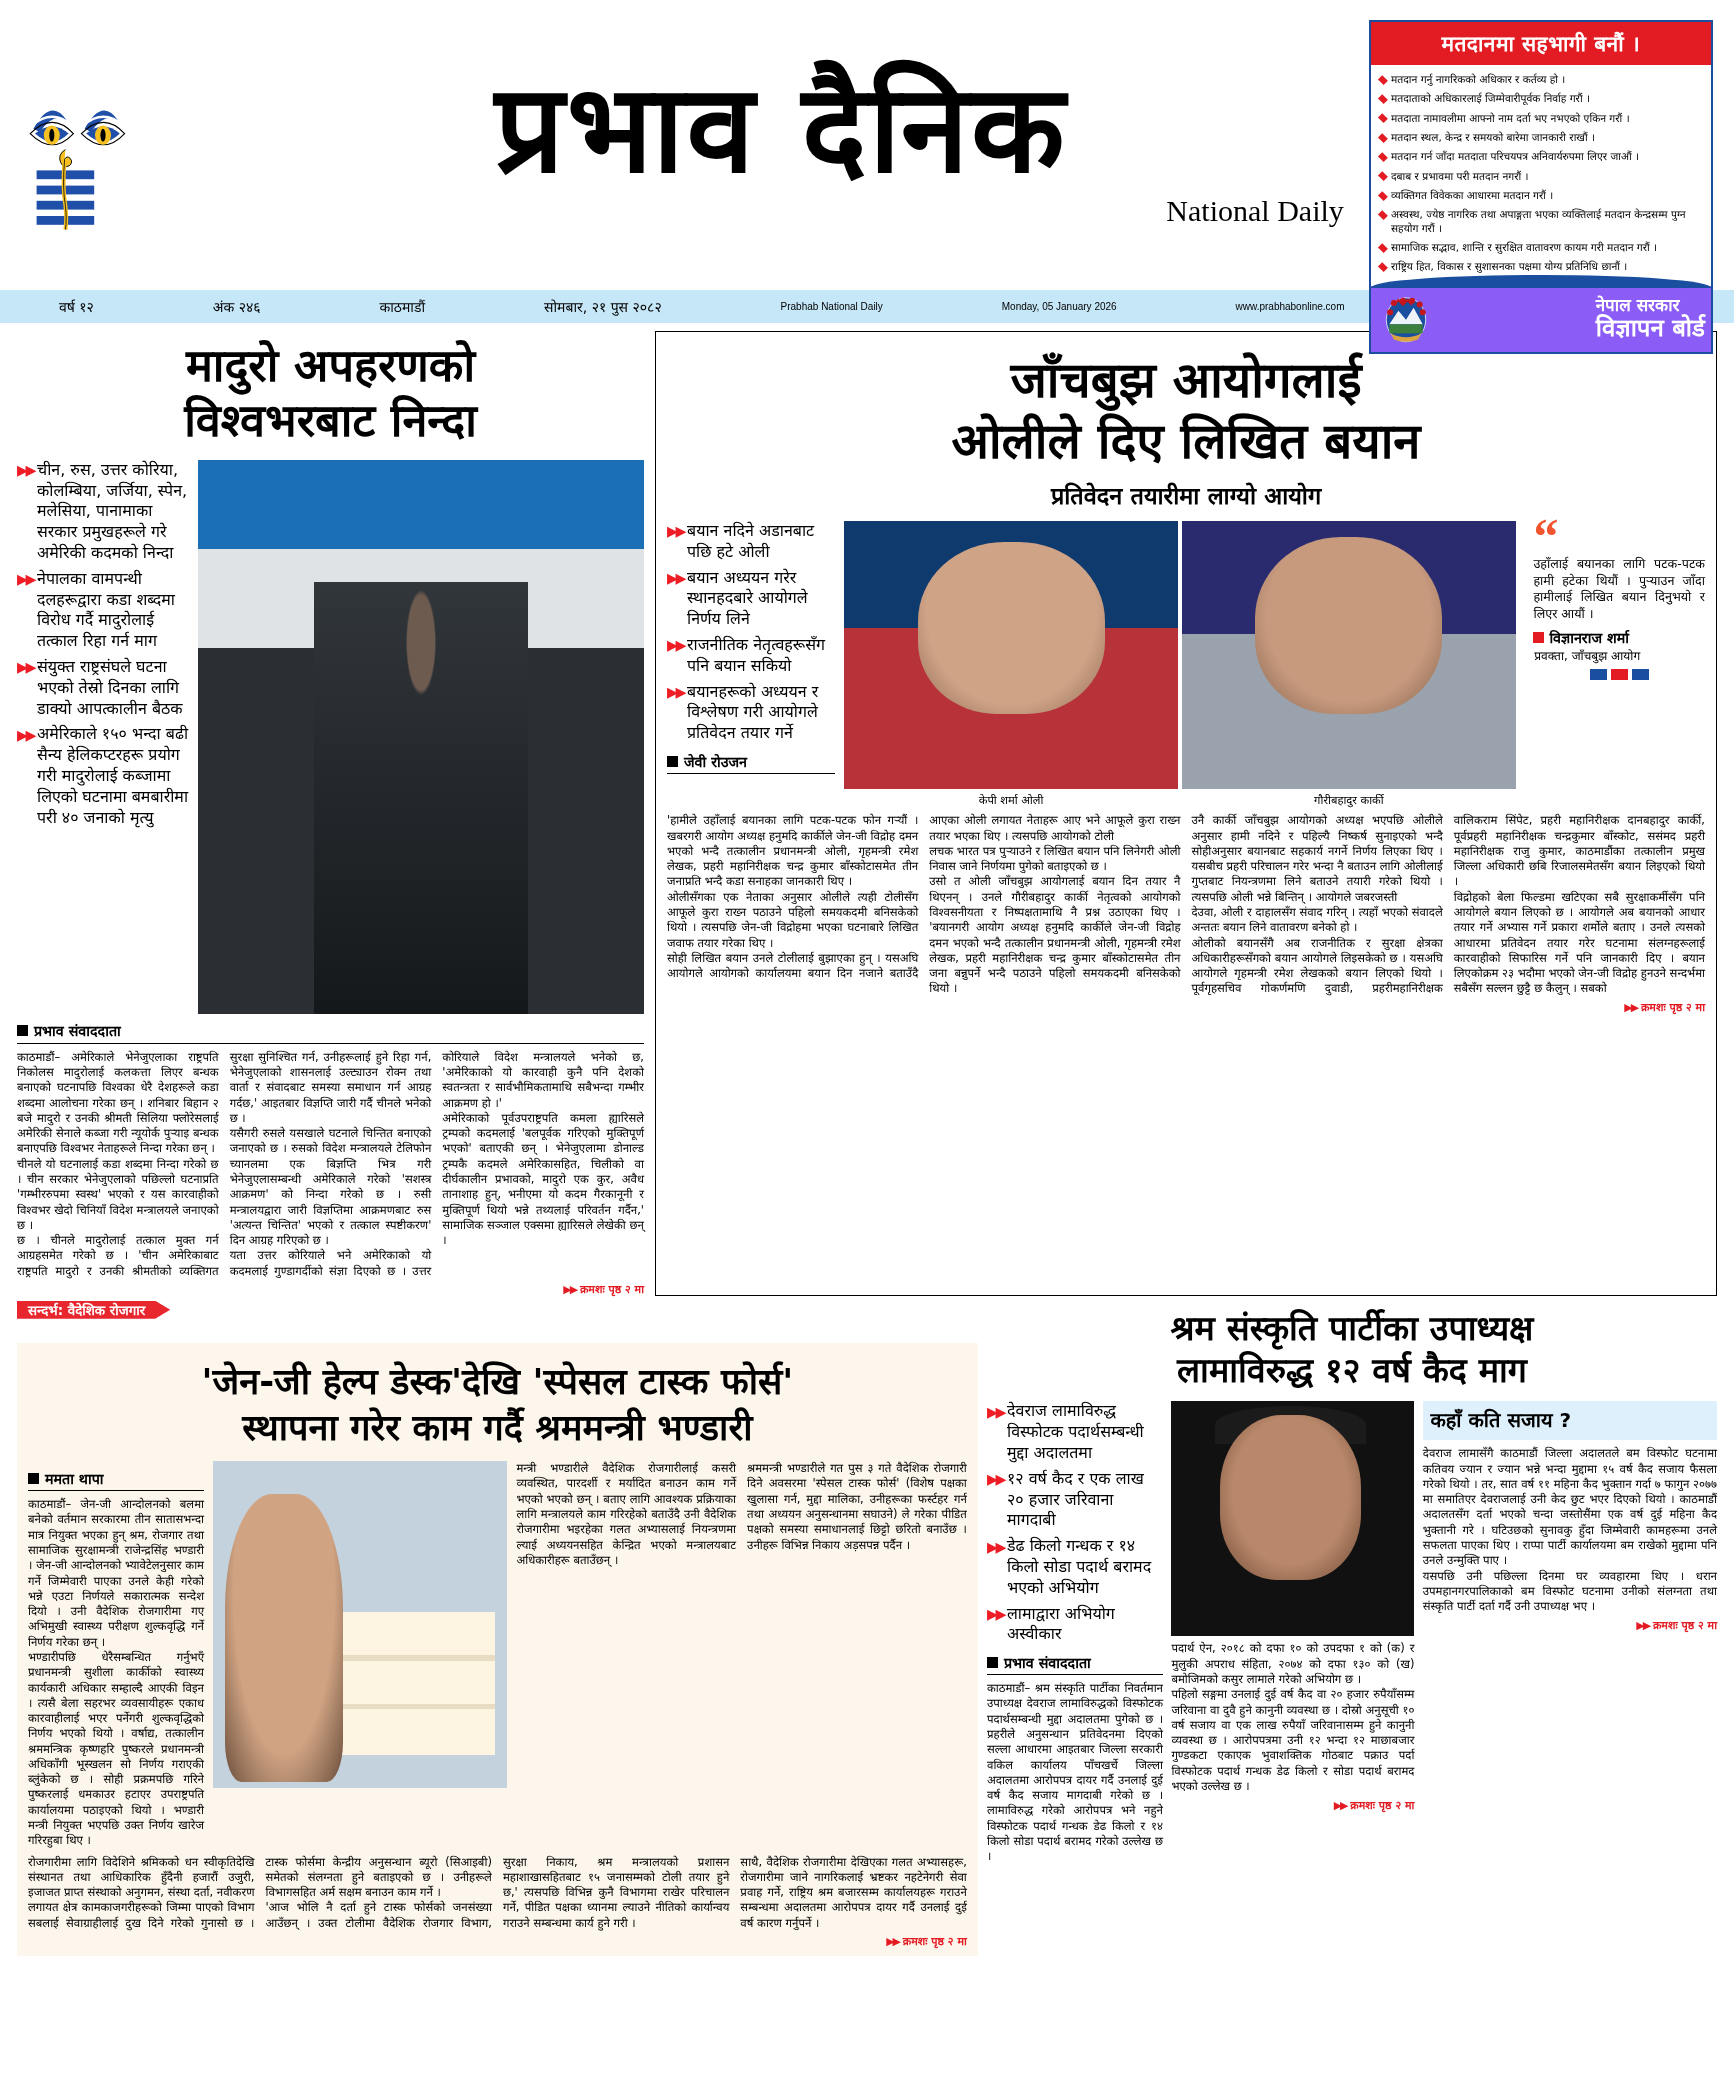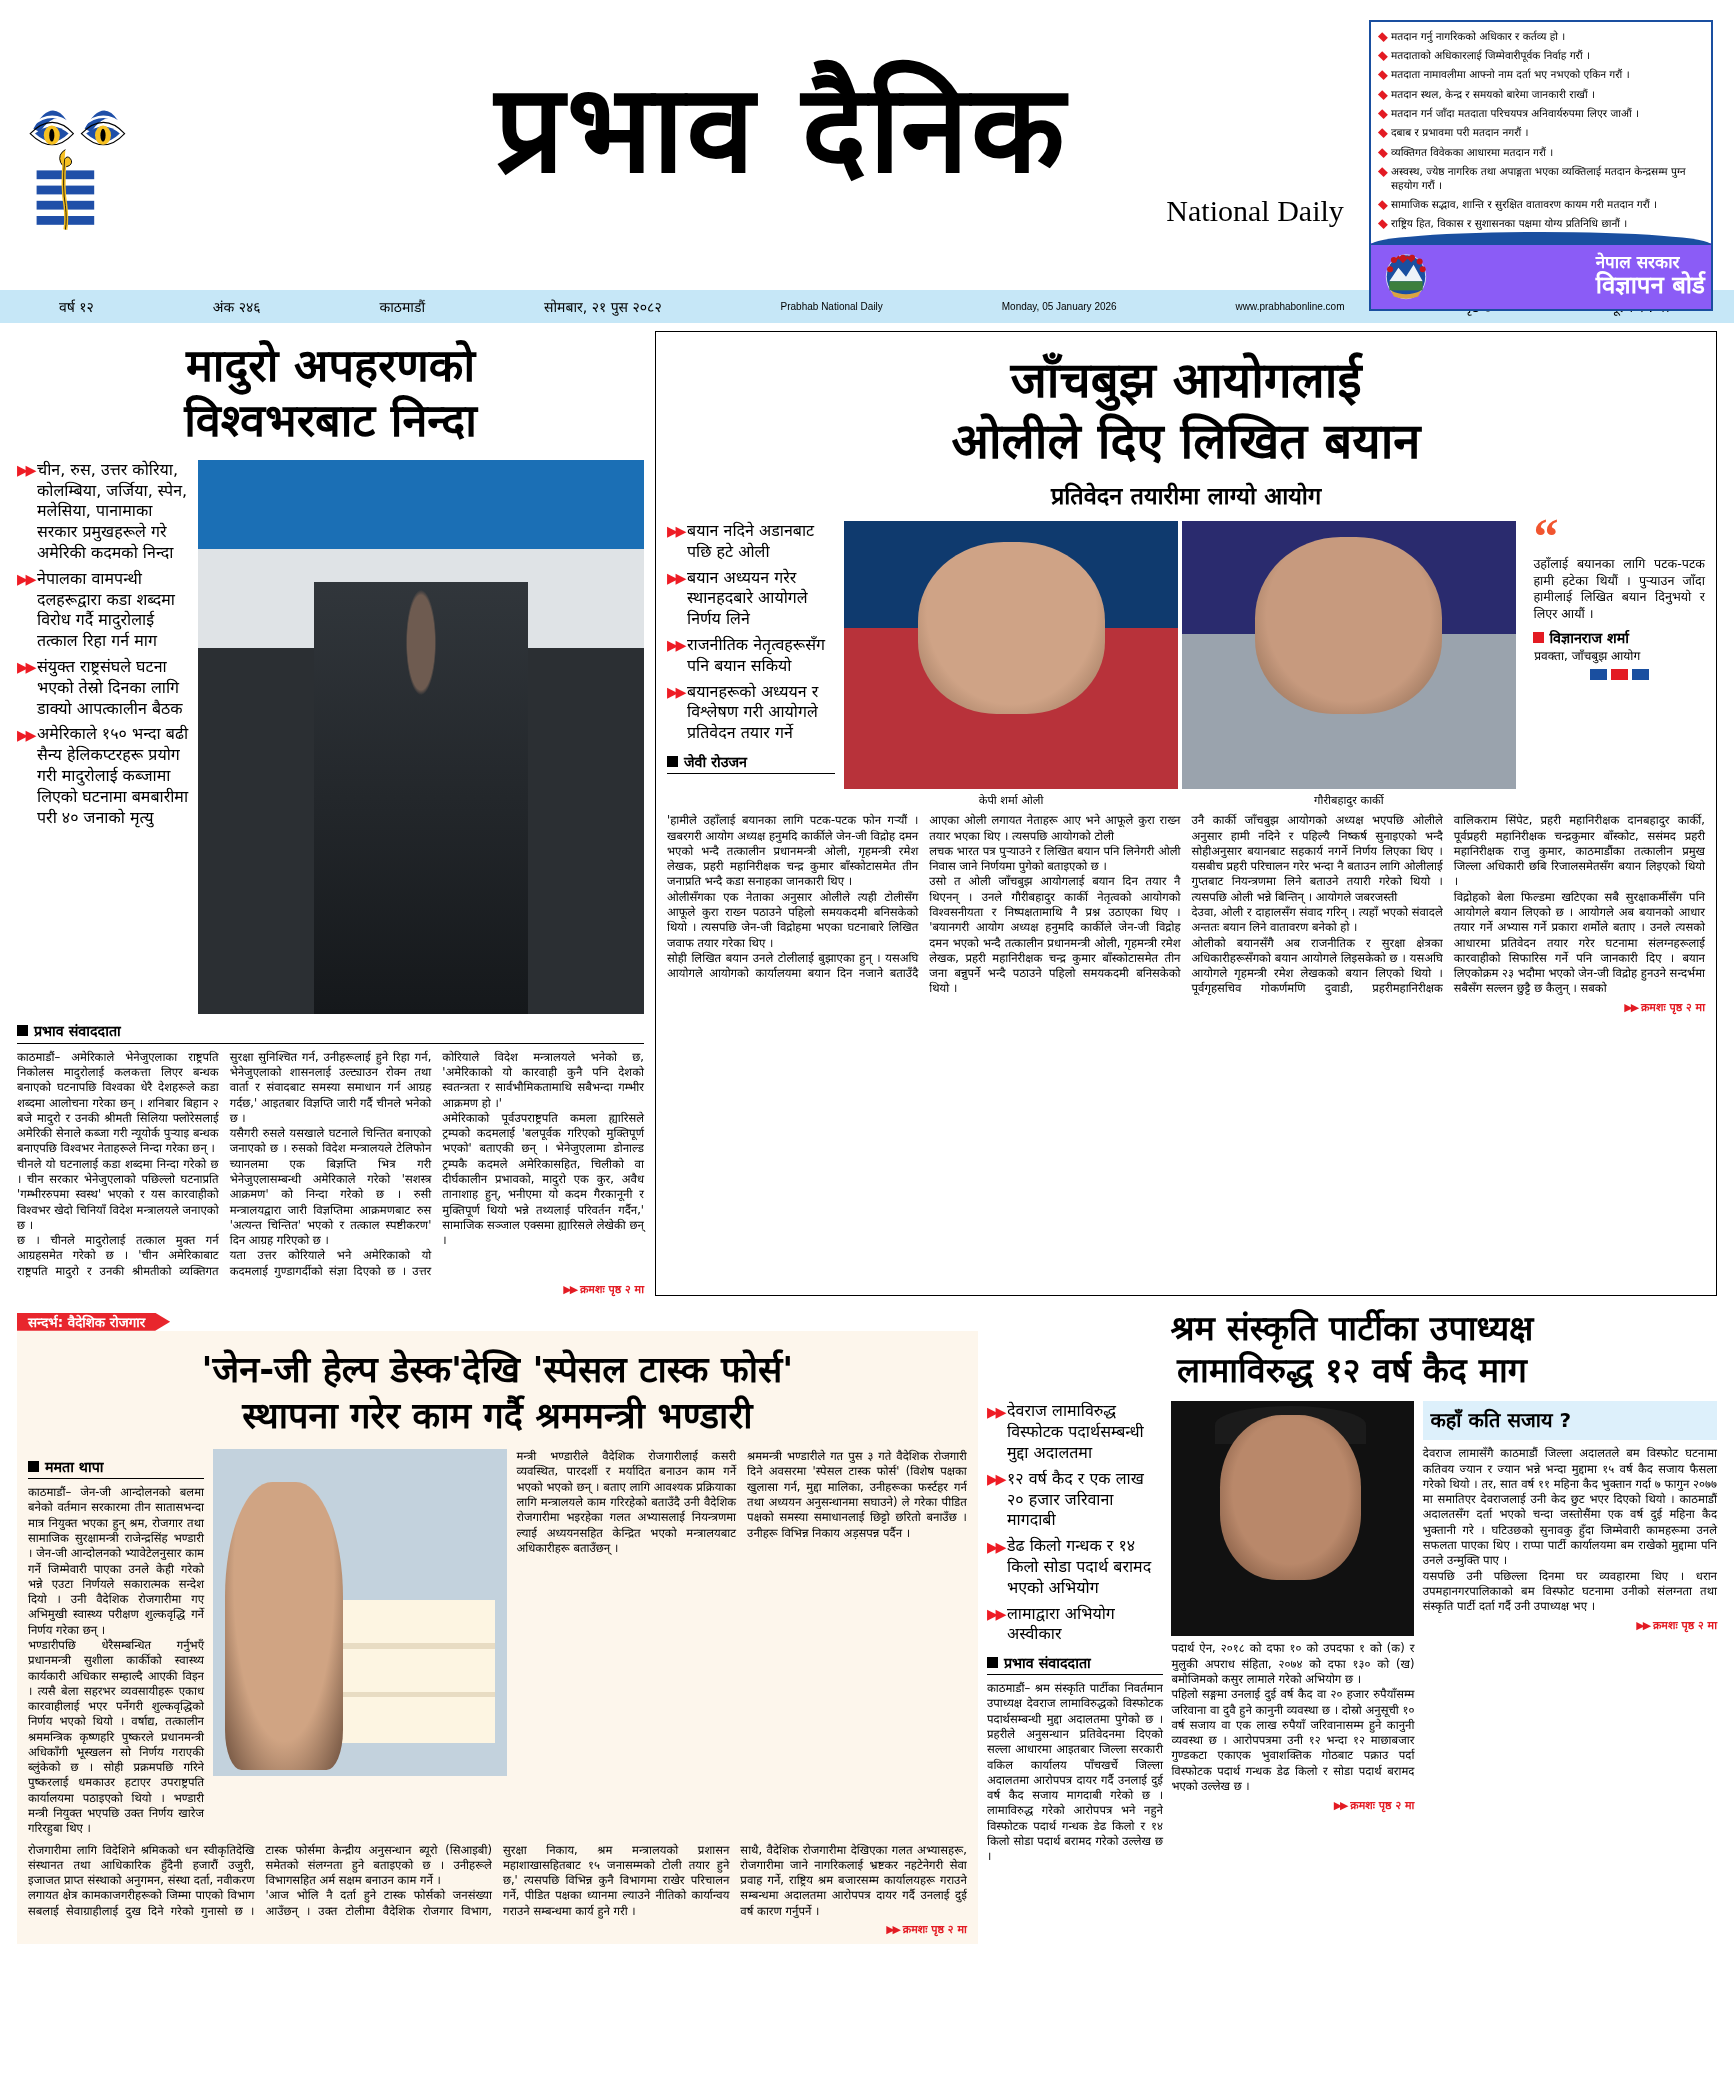--- a/index.html
+++ b/index.html
@@ -129,21 +129,21 @@
   .qattr .nm { font-size: 14.3px; font-weight: 700; }
   .qrole { font-size: 12px; padding-left: 0.8px; }
   .qflag { display: flex; gap: 4.2px; justify-content: center; padding-top: 5px; }
   .qflag i { display: block; width: 17px; height: 11px; }
 
   
   .bottom { display: flex; padding: 4.2px 17px 12.6px 17px; gap: 9.2px; }
   .bl-left { flex: 1 1 auto; }
   .bl-right { flex: 0 0 730px; width: 730px; }
 
-  .tagbar { display: flex; align-items: flex-end; height: 30px; margin-bottom: 0; }
+  .tagbar { display: flex; align-items: flex-start; height: 30px; margin-bottom: 12px; }
   .tag-red {
     background: #e8262d; color: #fff; font-size: 13.4px; font-weight: 700;
     display: flex; align-items: center; padding: 0 14.3px 0 11px;
     clip-path: polygon(0 0, calc(100% - 15px) 0, 100% 50%, calc(100% - 15px) 100%, 0 100%);
     padding-right: 25px;
   }
   .tag-orange { flex: 1 1 auto; background: #f18b20; }
 
   .wrap-cream { background: #fdf6ec; padding: 9.2px 11px 7.6px 11px; }
 
@@ -225,20 +225,21 @@
         </g>
       </svg>
     </div>
 
     <div class="title-wrap">
       <div class="paper-title">प्रभाव दैनिक</div>
       <div class="paper-subtitle">National Daily</div>
     </div>
 
     <div class="ad-box">
+      <div class="ad-head">मतदानमा सहभागी बनौं ।</div>
       <div class="ad-list">
         <div class="ad-item">
             <span class="ad-dia"></span>
             <span class="ad-text">मतदान गर्नु नागरिकको अधिकार र कर्तव्य हो ।</span>
           </div>
         <div class="ad-item">
             <span class="ad-dia"></span>
             <span class="ad-text">मतदाताको अधिकारलाई जिम्मेवारीपूर्वक निर्वाह गरौं ।</span>
           </div>
         <div class="ad-item">

